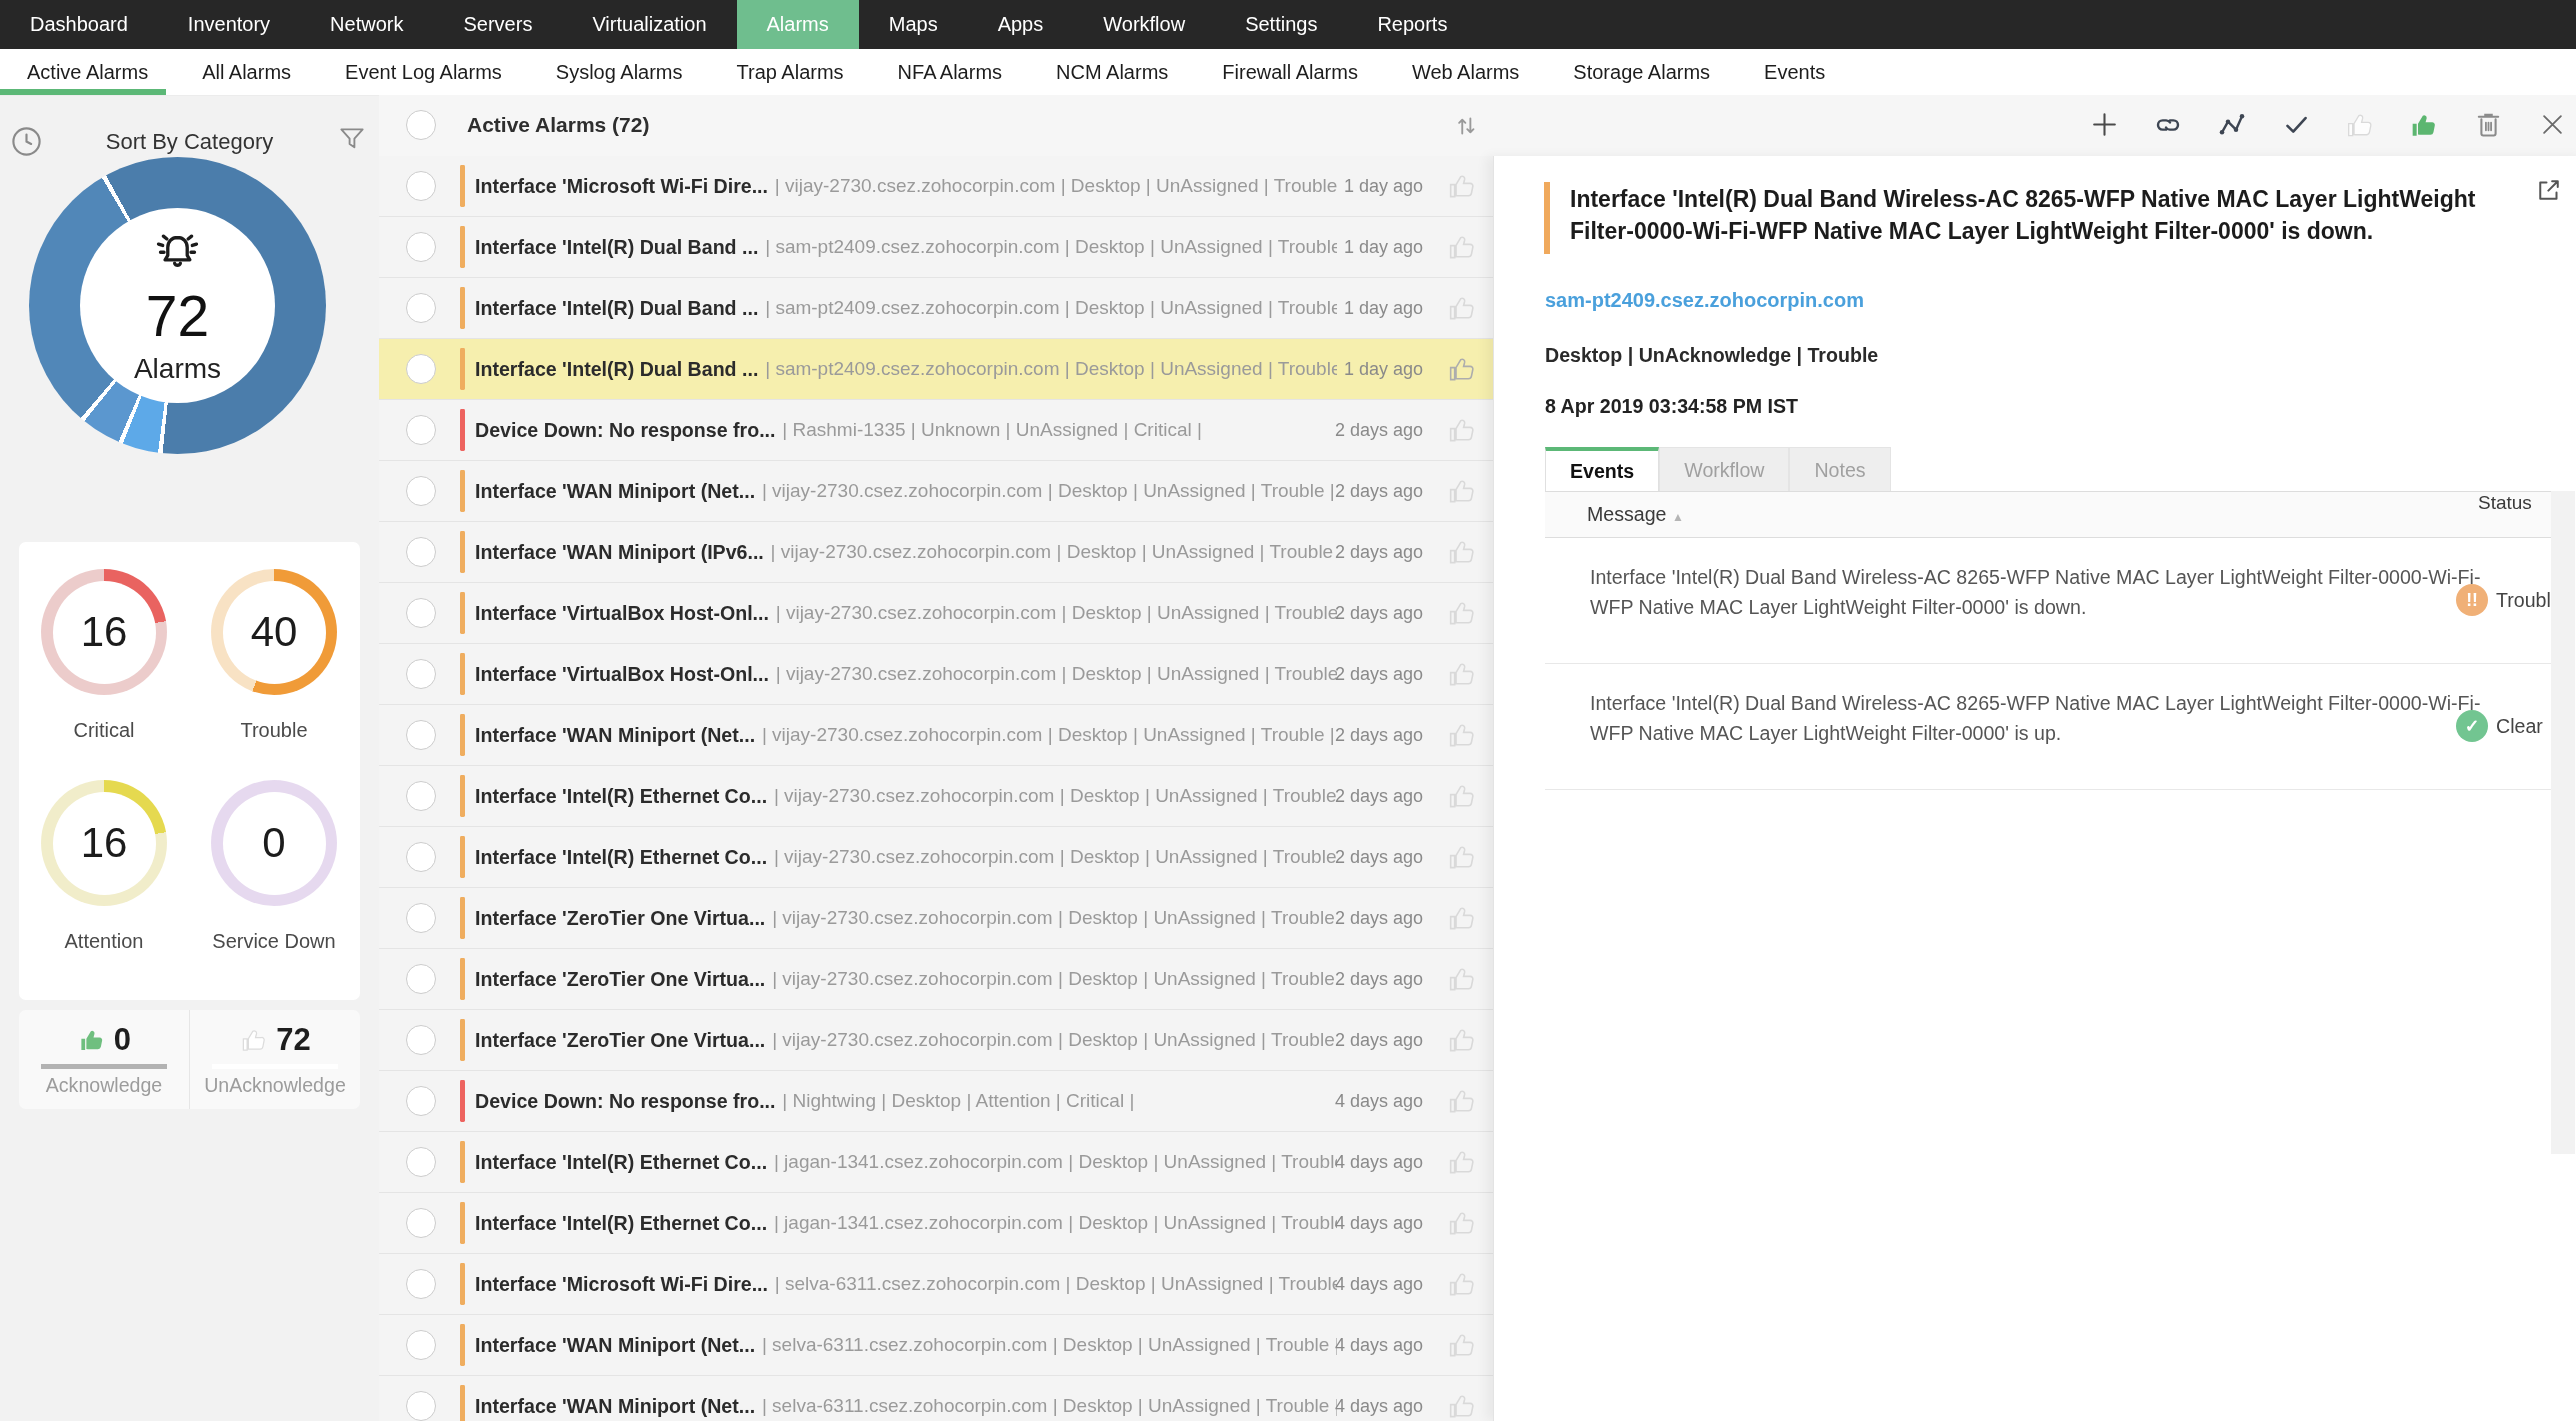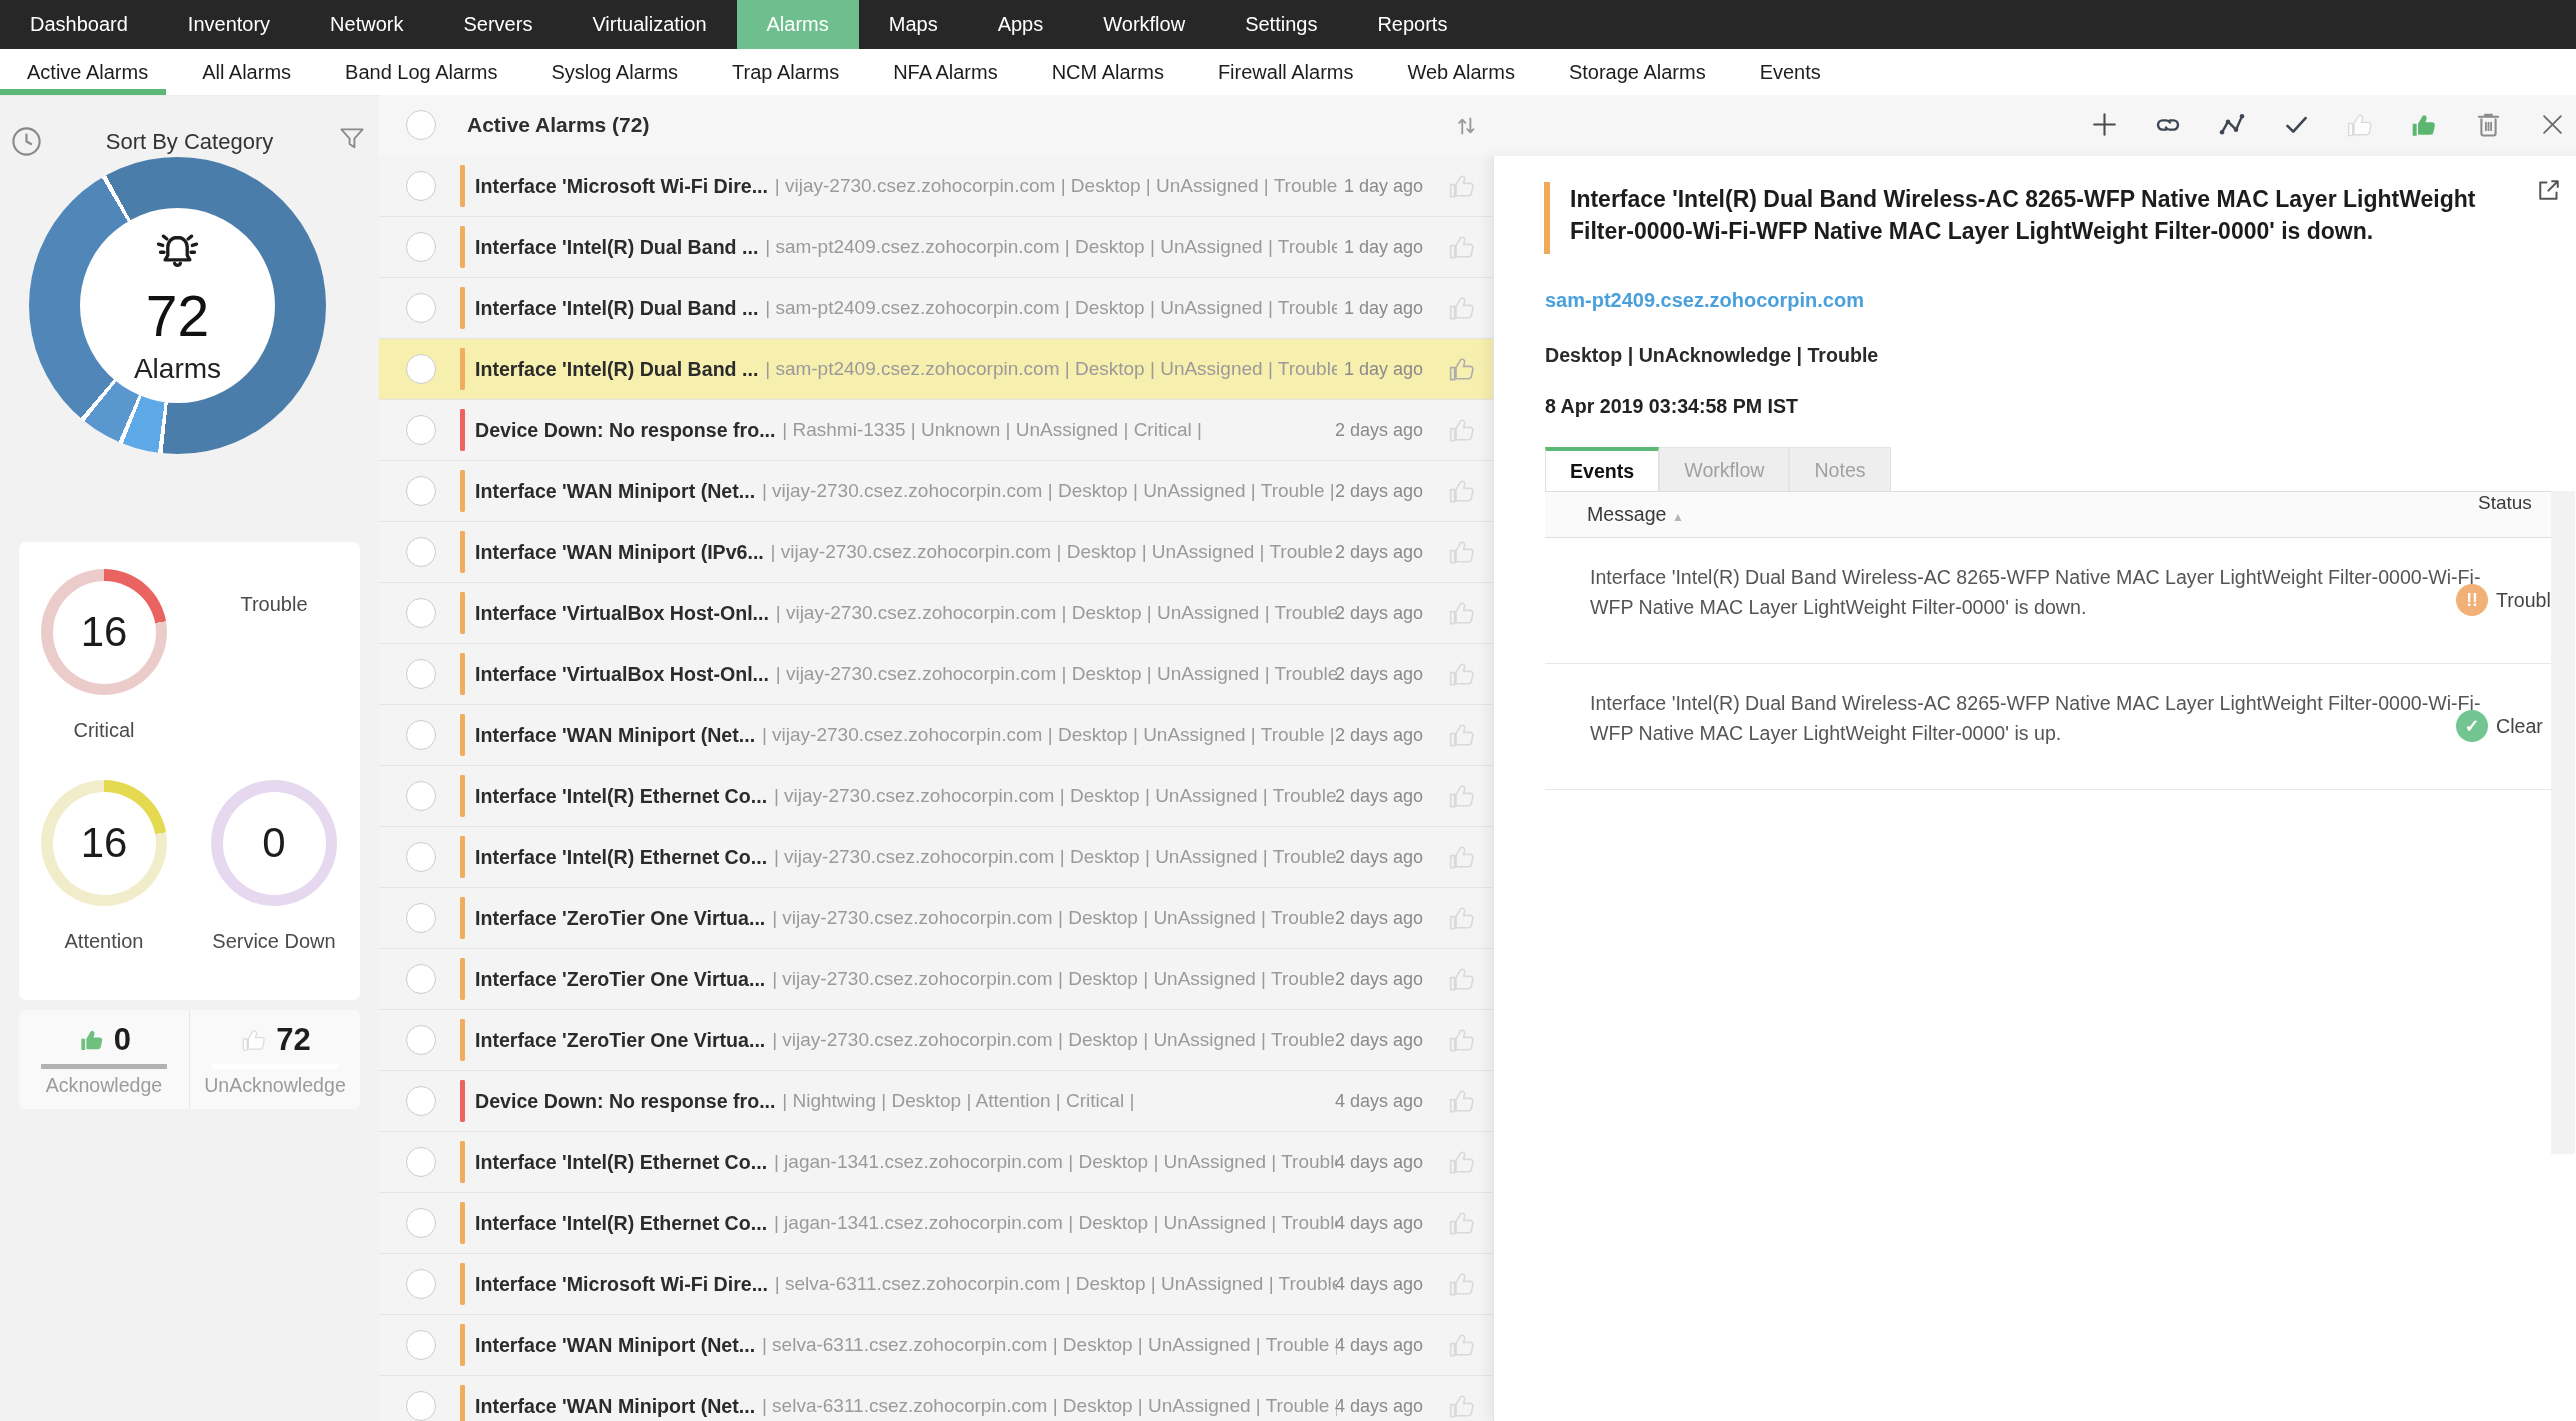--- a/index.html
+++ b/index.html
@@ -98,21 +98,21 @@
       <div class="item active">Alarms</div>
       <div class="item">Maps</div>
       <div class="item">Apps</div>
       <div class="item">Workflow</div>
       <div class="item">Settings</div>
       <div class="item">Reports</div>
     </div>
   <div class="subnav" id="subnav">
       <div class="item active">Active Alarms</div>
       <div class="item">All Alarms</div>
-      <div class="item">Band Log Alarms</div>
+      <div class="item">Event Log Alarms</div>
       <div class="item">Syslog Alarms</div>
       <div class="item">Trap Alarms</div>
       <div class="item">NFA Alarms</div>
       <div class="item">NCM Alarms</div>
       <div class="item">Firewall Alarms</div>
       <div class="item">Web Alarms</div>
       <div class="item">Storage Alarms</div>
       <div class="item">Events</div>
     </div>
 
@@ -150,20 +150,23 @@
 
       <div class="stats-card" id="stats">
   <div class="stat">
     <div class="ring" style="background: conic-gradient(rgb(233, 99, 96) 0%, rgb(233, 99, 96) 22.2222%, rgb(236, 204, 203) 22.2222%, rgb(236, 204, 203) 100%);">
               <span class="num">16</span>
             </div>
     <div class="slabel">Critical</div>
   </div>
 
   <div class="stat">
+    <div class="ring" style="background: conic-gradient(rgb(240, 155, 56) 0%, rgb(240, 155, 56) 55.5556%, rgb(248, 226, 196) 55.5556%, rgb(248, 226, 196) 100%);">
+              <span class="num">40</span>
+            </div>
     <div class="slabel">Trouble</div>
   </div>
 
   <div class="stat">
     <div class="ring" style="background: conic-gradient(rgb(229, 217, 79) 0%, rgb(229, 217, 79) 22.2222%, rgb(241, 237, 202) 22.2222%, rgb(241, 237, 202) 100%);">
               <span class="num">16</span>
             </div>
     <div class="slabel">Attention</div>
   </div>
 

